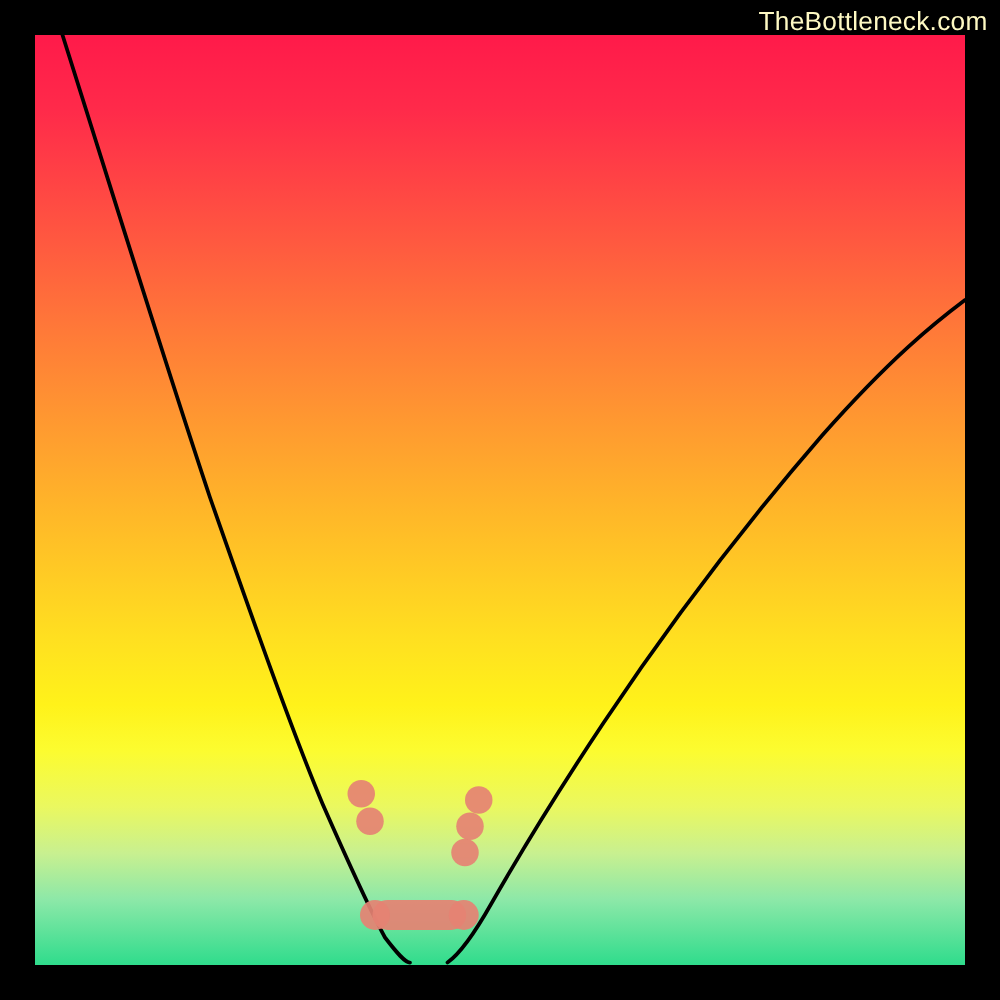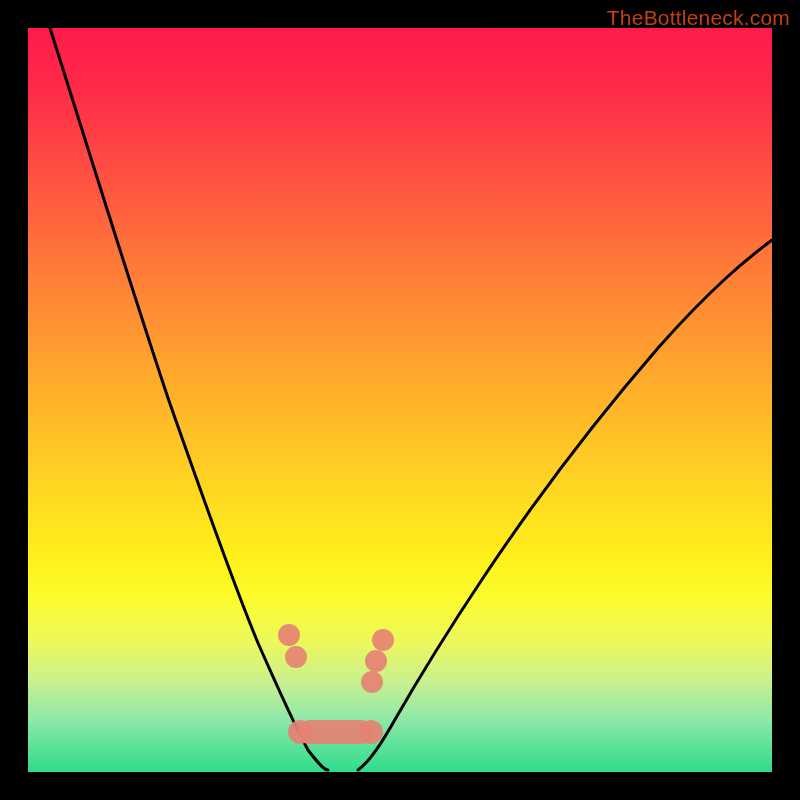--- a/index.html
+++ b/index.html
@@ -30,21 +30,21 @@
       #eaf860 83%,
       #c8f090 88%,
       #8ce8a8 93%,
       #2fdc8c 100%
     );
   }
   .watermark {
     position: absolute;
     top: 6px;
     right: 10px;
-    color: #c2410c;
+    color: #fef9c3;
     font-size: 21px;
     font-weight: 500;
     letter-spacing: 0.2px;
     user-select: none;
   }
   svg.curves {
     position: absolute;
     left: 0;
     top: 0;
     width: 744px;

